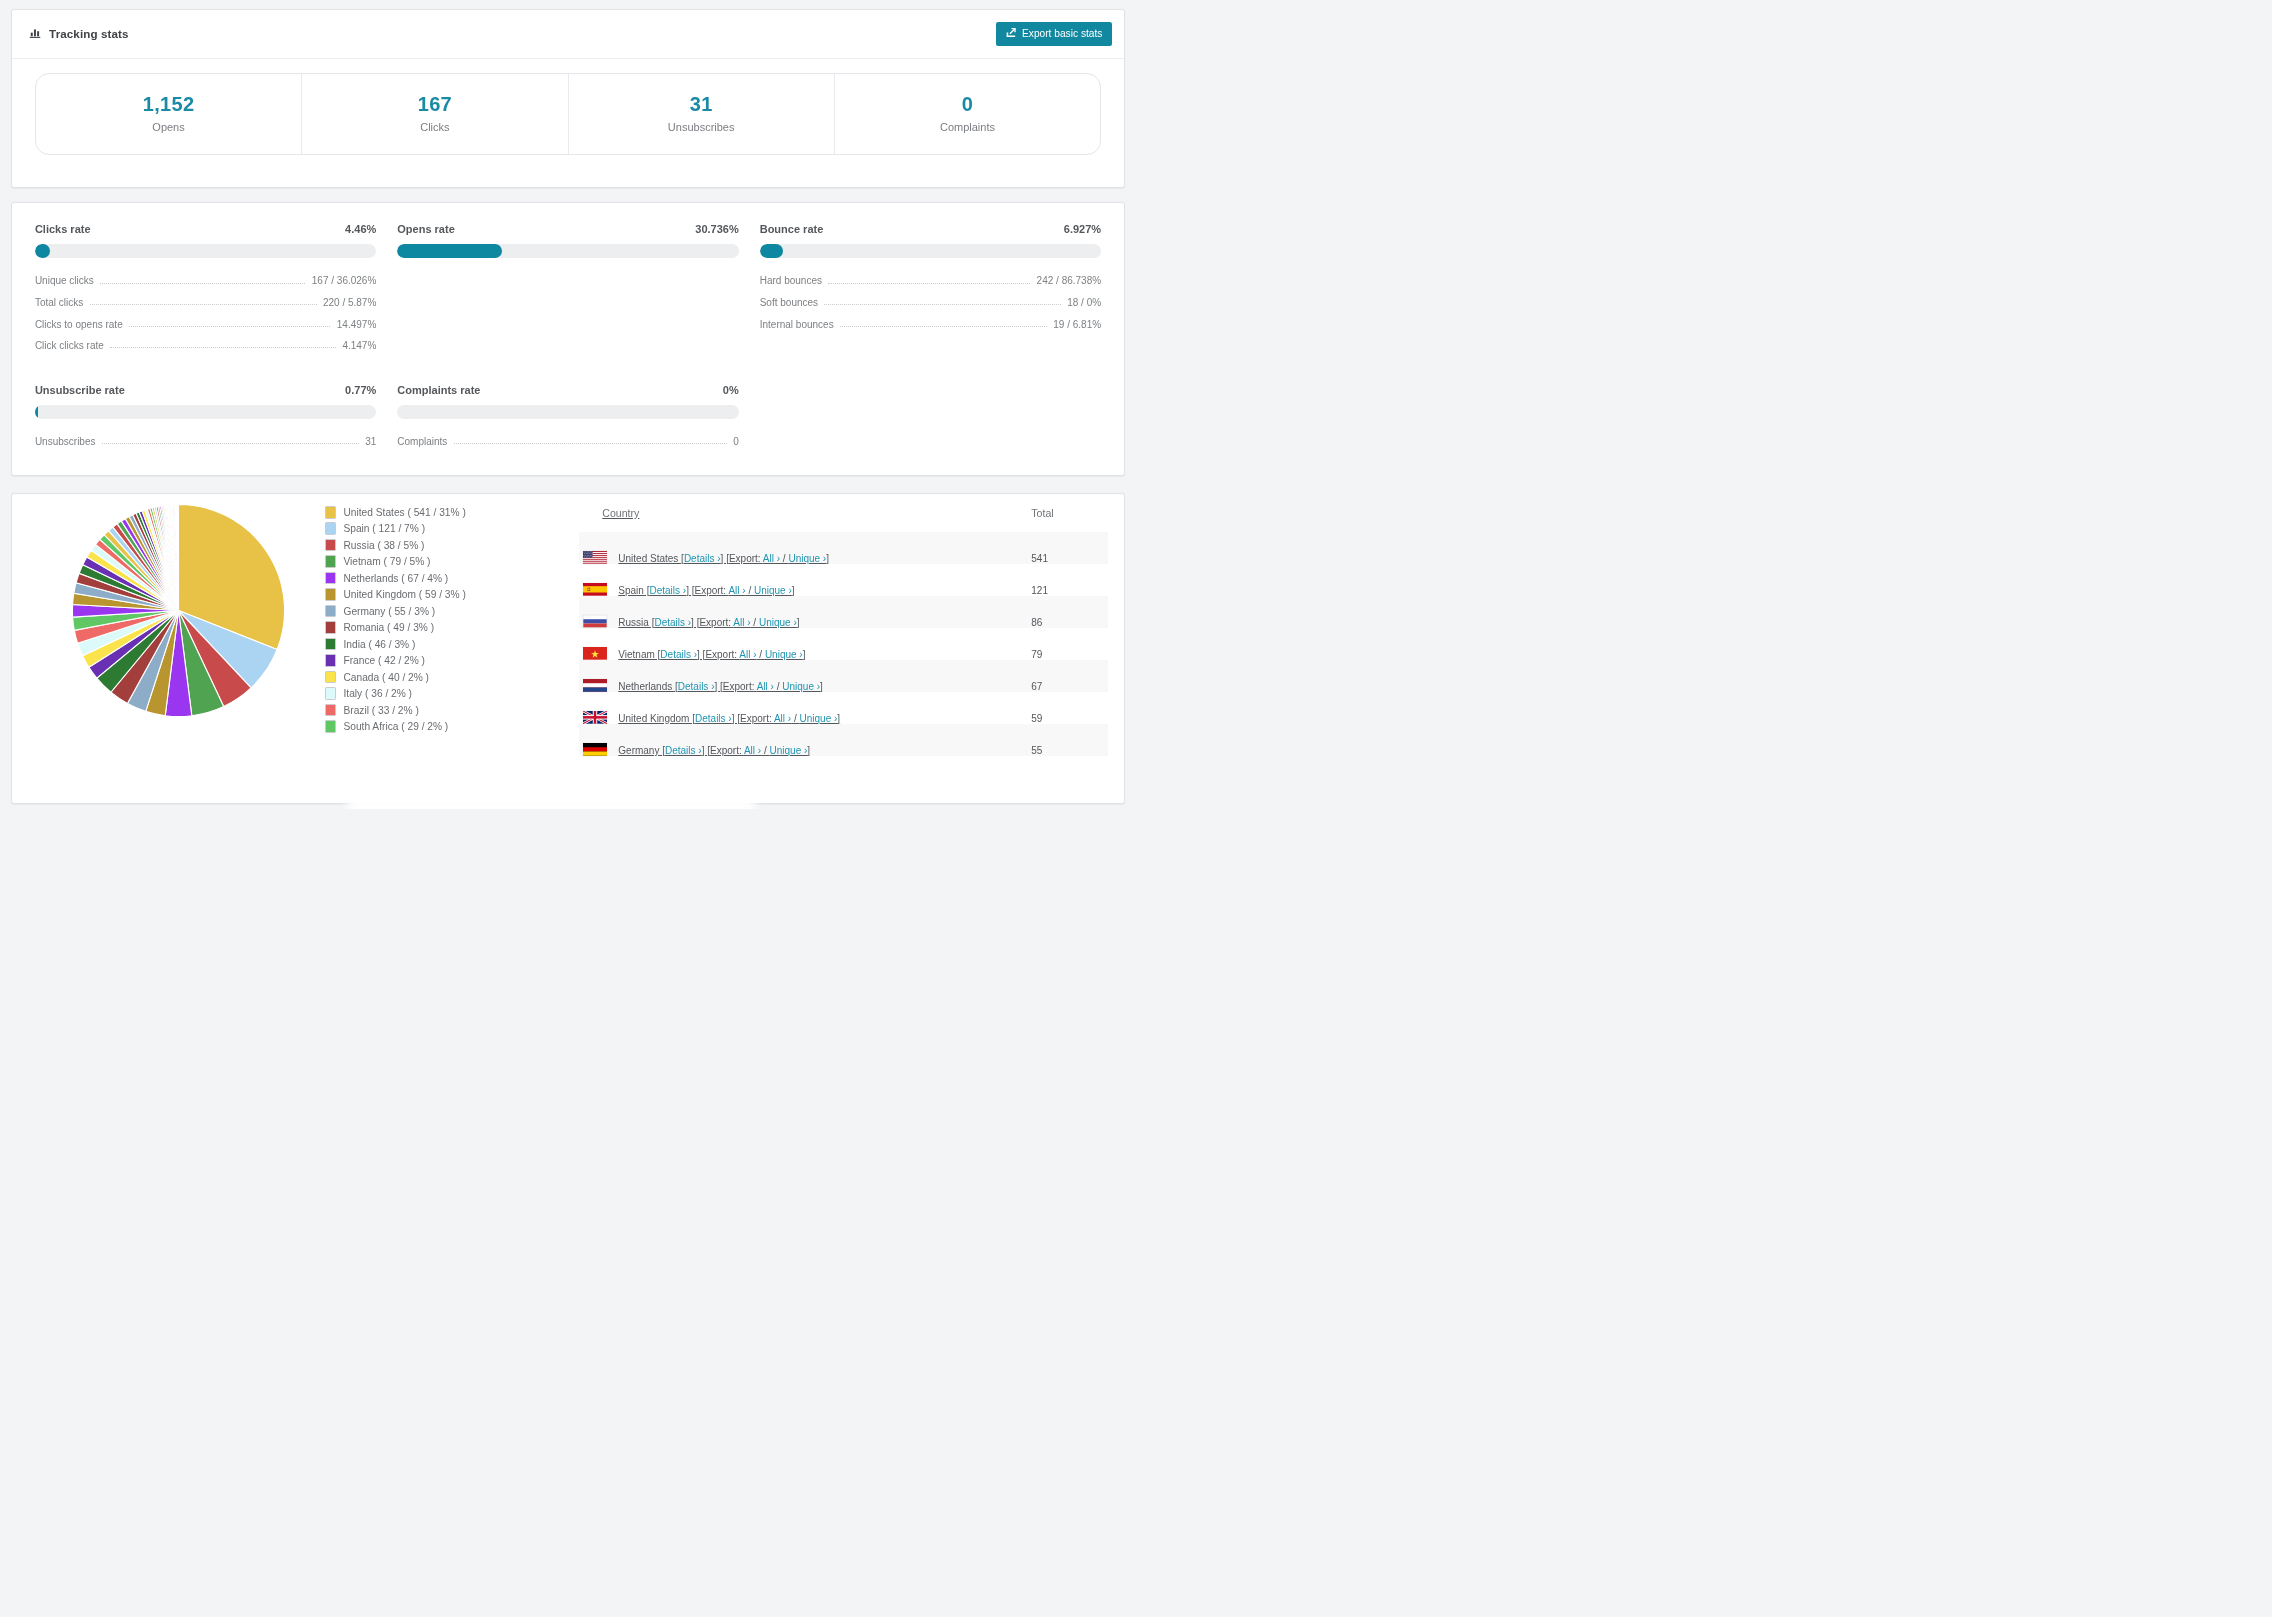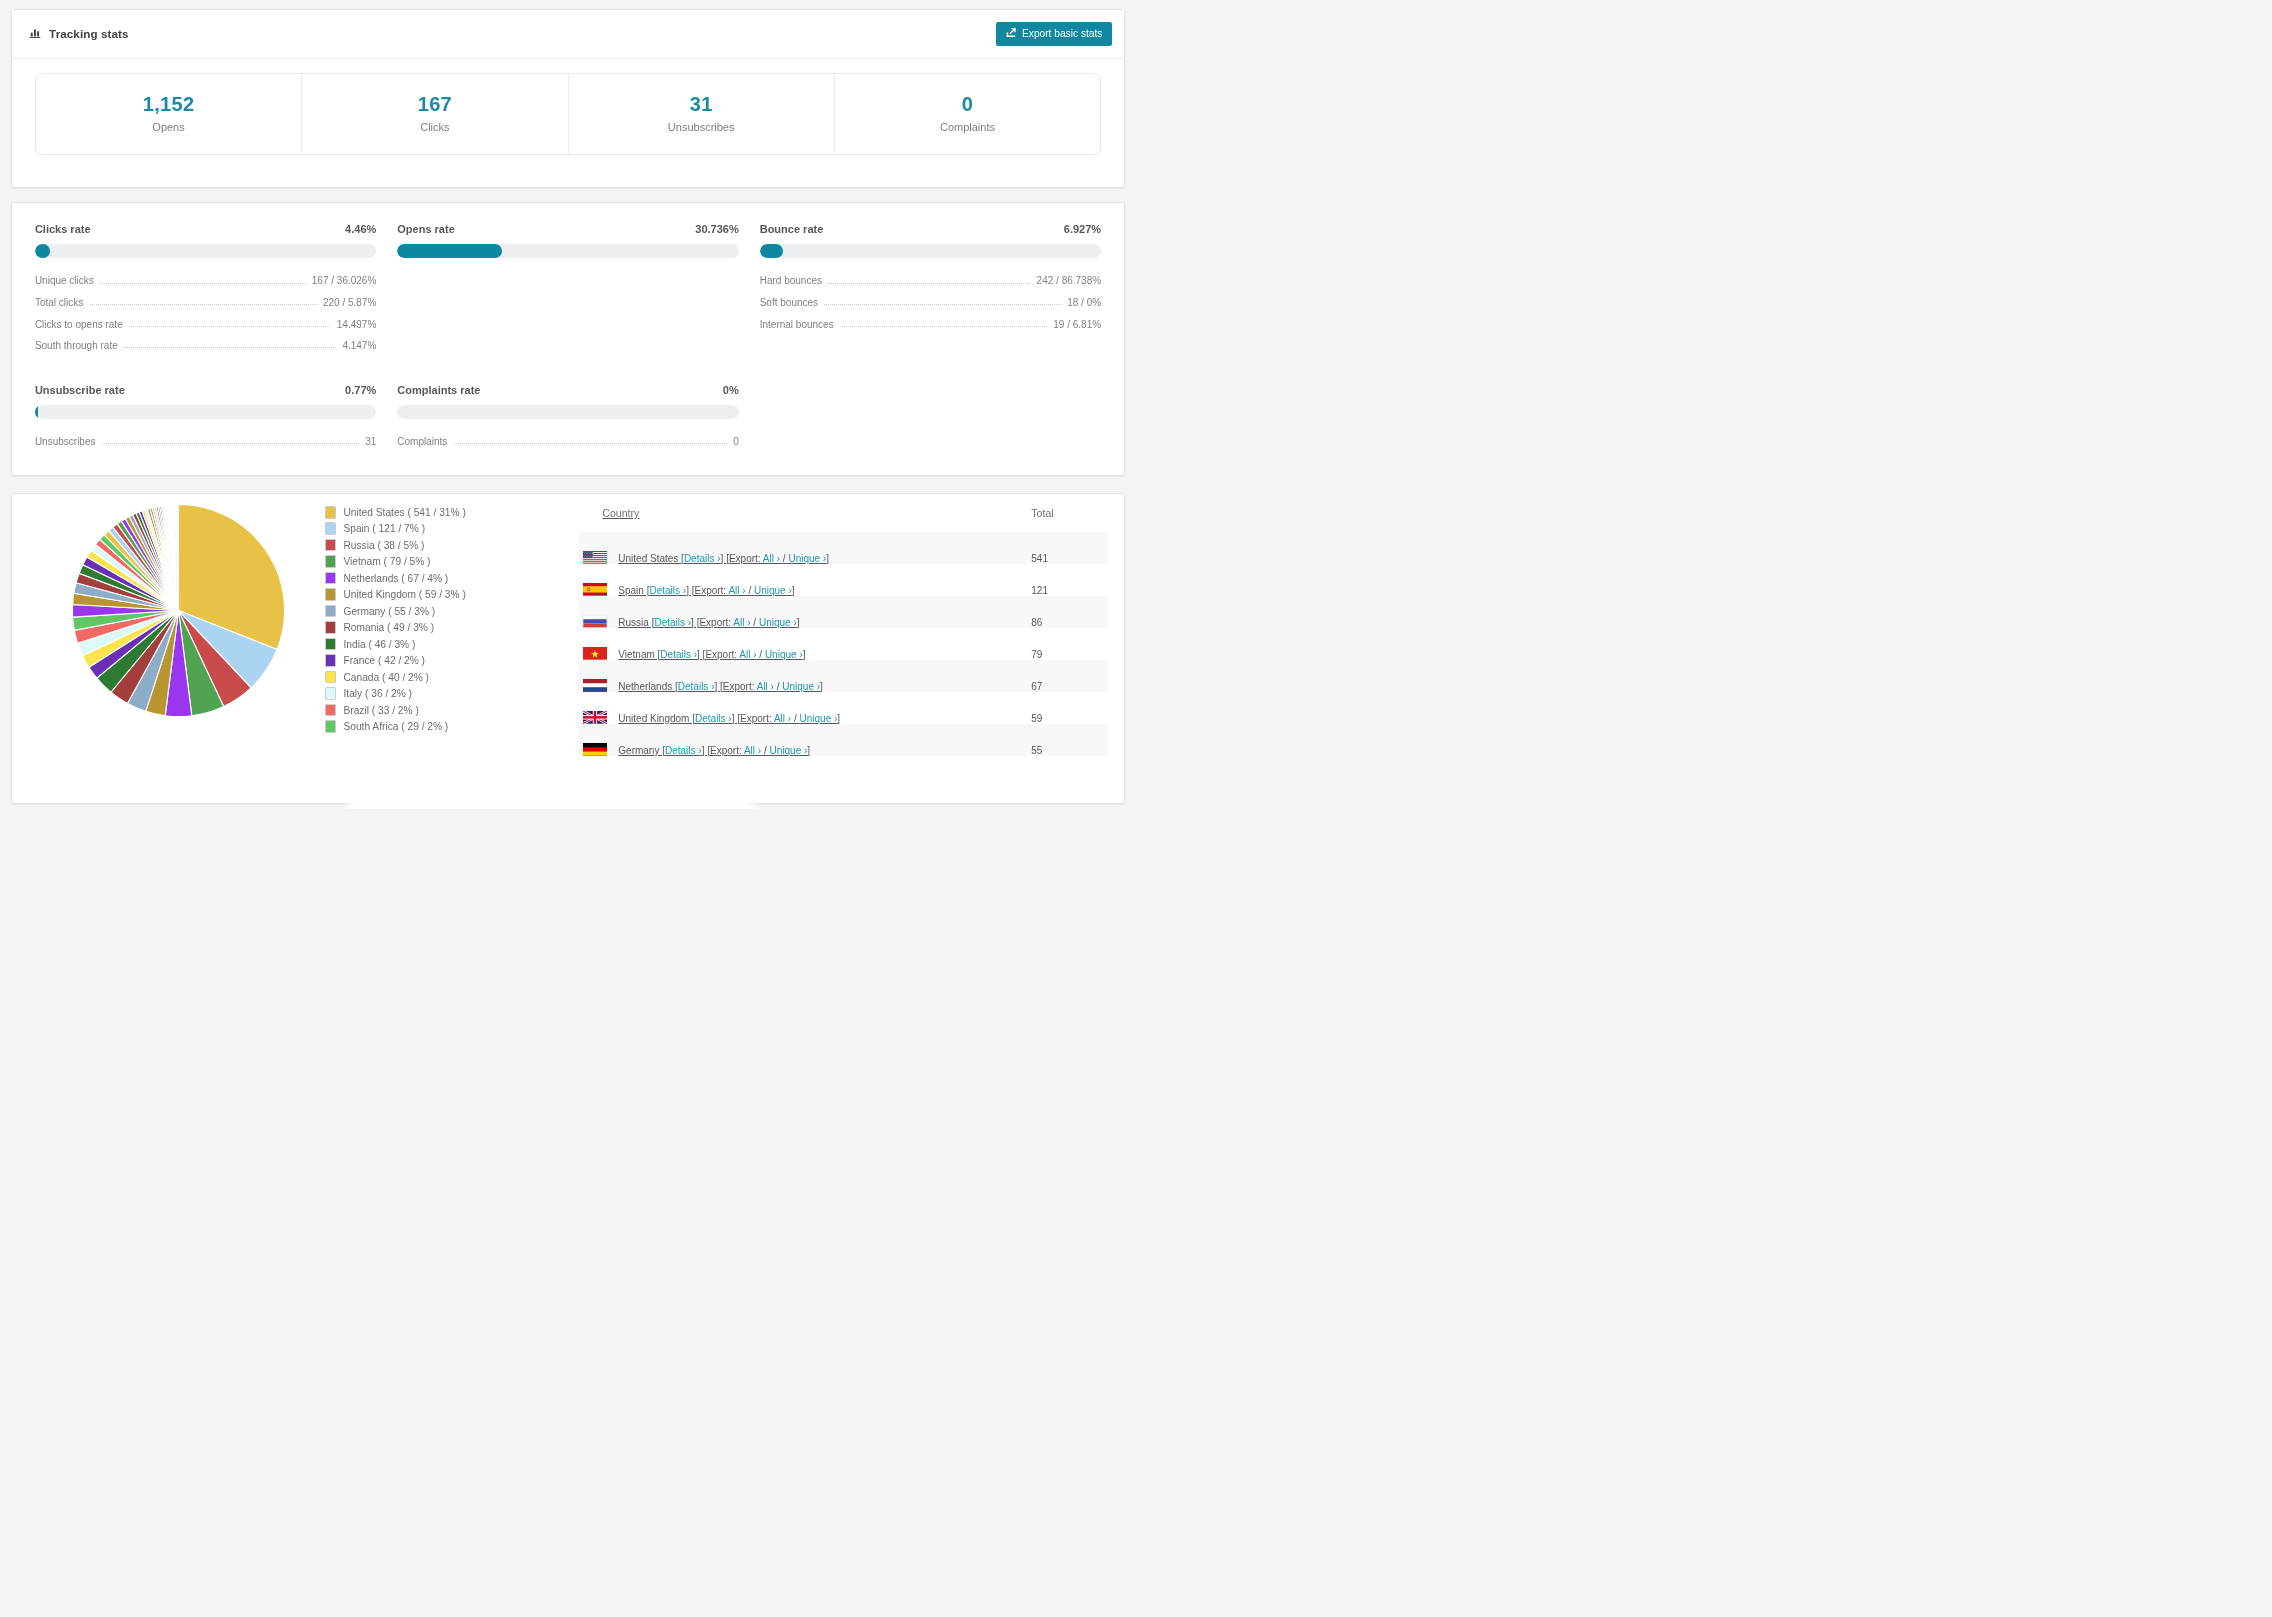--- a/index.html
+++ b/index.html
@@ -9,21 +9,21 @@
         box-shadow:0 0.7px 1.4px rgba(40,50,60,.06);}
   
   #card-tracking{margin:8.5px 11.3px 0;}
   .card-head{position:relative;display:flex;align-items:center;gap:7.8px;
              padding:17.6px 17px;border-bottom:0.7px solid #ededef;}
   .card-title{font-size:11.6px;font-weight:600;color:#3f4246;letter-spacing:0.1px;}
   .btn-export{position:absolute;right:11.3px;top:50%;transform:translateY(-50%);
               display:flex;align-items:center;gap:5.6px;border:none;cursor:pointer;
               background:var(--accent);color:#fff;font-size:10.2px;
               font-family:inherit;padding:5.6px 10px;border-radius:2.1px;}
-  .stat-strip{margin:14px 22.6px 32px;border:0.7px solid #e4e6e9;border-radius:7px;display:flex;}
+  .stat-strip{margin:14px 22.6px 32px;border:0.7px solid #e4e6e9;border-radius:14px;display:flex;}
   .stat-cell{flex:1;text-align:center;padding:19px 0 21px;border-left:0.7px solid #eaebee;}
   .stat-cell:first-child{border-left:none;}
   .stat-value{font-size:20px;font-weight:700;color:#1b8aa4;letter-spacing:0.3px;}
   .stat-label{font-size:11px;color:#7b7e82;margin-top:5px;}
   
   #card-rates{margin:14px 11.3px 0;padding:20px 22.6px 22.6px;}
   .rates-grid{display:grid;grid-template-columns:repeat(3,1fr);column-gap:21px;row-gap:27px;}
   .rate-head{display:flex;justify-content:space-between;align-items:baseline;
              font-size:11px;font-weight:700;color:#54575b;margin-bottom:9.2px;}
   .bar{height:14px;background:#eceef0;border-radius:7px;overflow:hidden;}
@@ -121,21 +121,21 @@
       <span>Total clicks</span>
       <span class="leader"></span>
       <span class="val">220 / 5.87%</span>
     </div>
     <div class="rate-row">
       <span>Clicks to opens rate</span>
       <span class="leader"></span>
       <span class="val">14.497%</span>
     </div>
     <div class="rate-row">
-      <span>South through rate</span>
+      <span>Click clicks rate</span>
       <span class="leader"></span>
       <span class="val">4.147%</span>
     </div>
         </div>
       </div>
       <div>
     <div class="rate-head">
       <span>Opens rate</span>
       <span>30.736%</span>
     </div>

